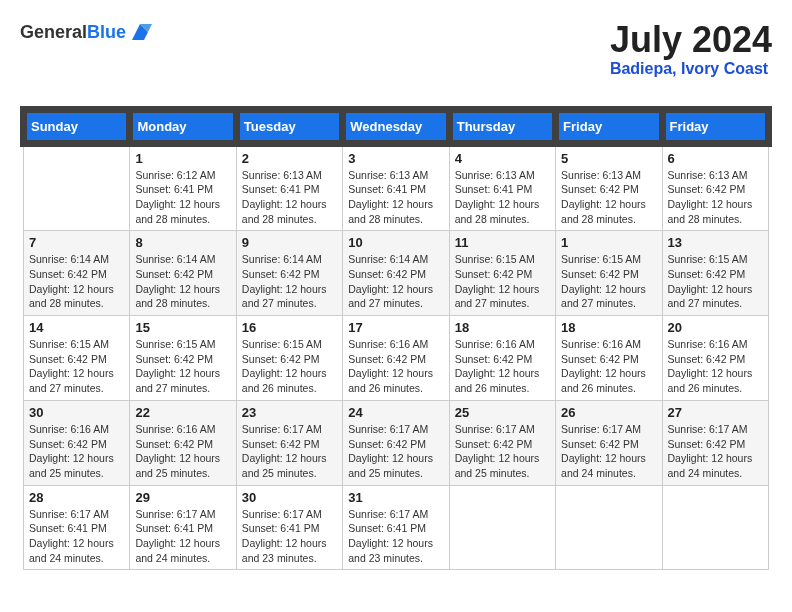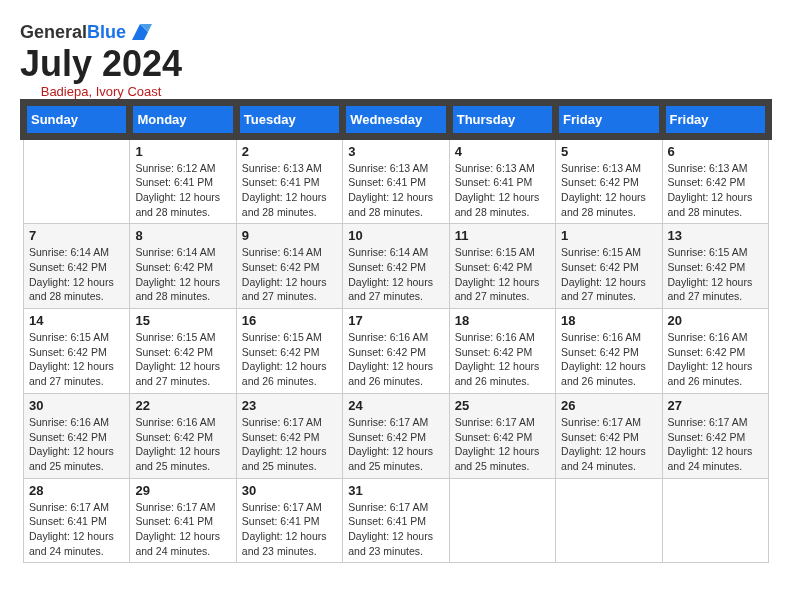--- a/index.html
+++ b/index.html
@@ -7,22 +7,21 @@
       font-family: Arial, sans-serif;
       background: #fff;
       width: 792px;
       min-height: 612px;
       padding: 20px;
     }
     .header {
       display: flex;
       justify-content: space-between;
       align-items: flex-start;
-      margin-bottom: 0;
-      flex-direction: column;
+      margin-bottom: 28px;
     }
     .logo {
       display: flex;
       align-items: center;
     }
     .logo-text-general {
       font-size: 18px;
       font-weight: bold;
       color: #333;
     }
@@ -30,31 +29,32 @@
       font-size: 18px;
       font-weight: bold;
       color: #1a73e8;
     }
     .logo-icon {
       width: 24px;
       height: 24px;
       margin-left: 2px;
     }
     .title-section {
-      text-align: center;
+      text-align: left;
     }
     .month-year {
       font-size: 36px;
       font-weight: bold;
       color: #222;
       line-height: 1.1;
     }
     .location {
-      font-size: 13px;
-      color: #b91c1c;
+      font-size: 16px;
+      color: #1d4ed8;
+      font-weight: bold;
     }
     table {
       width: 100%;
       border-collapse: collapse;
       font-size: 11px;
     }
     thead tr th {
       background-color: #1a73e8;
       color: #fff;
       padding: 6px 4px;

